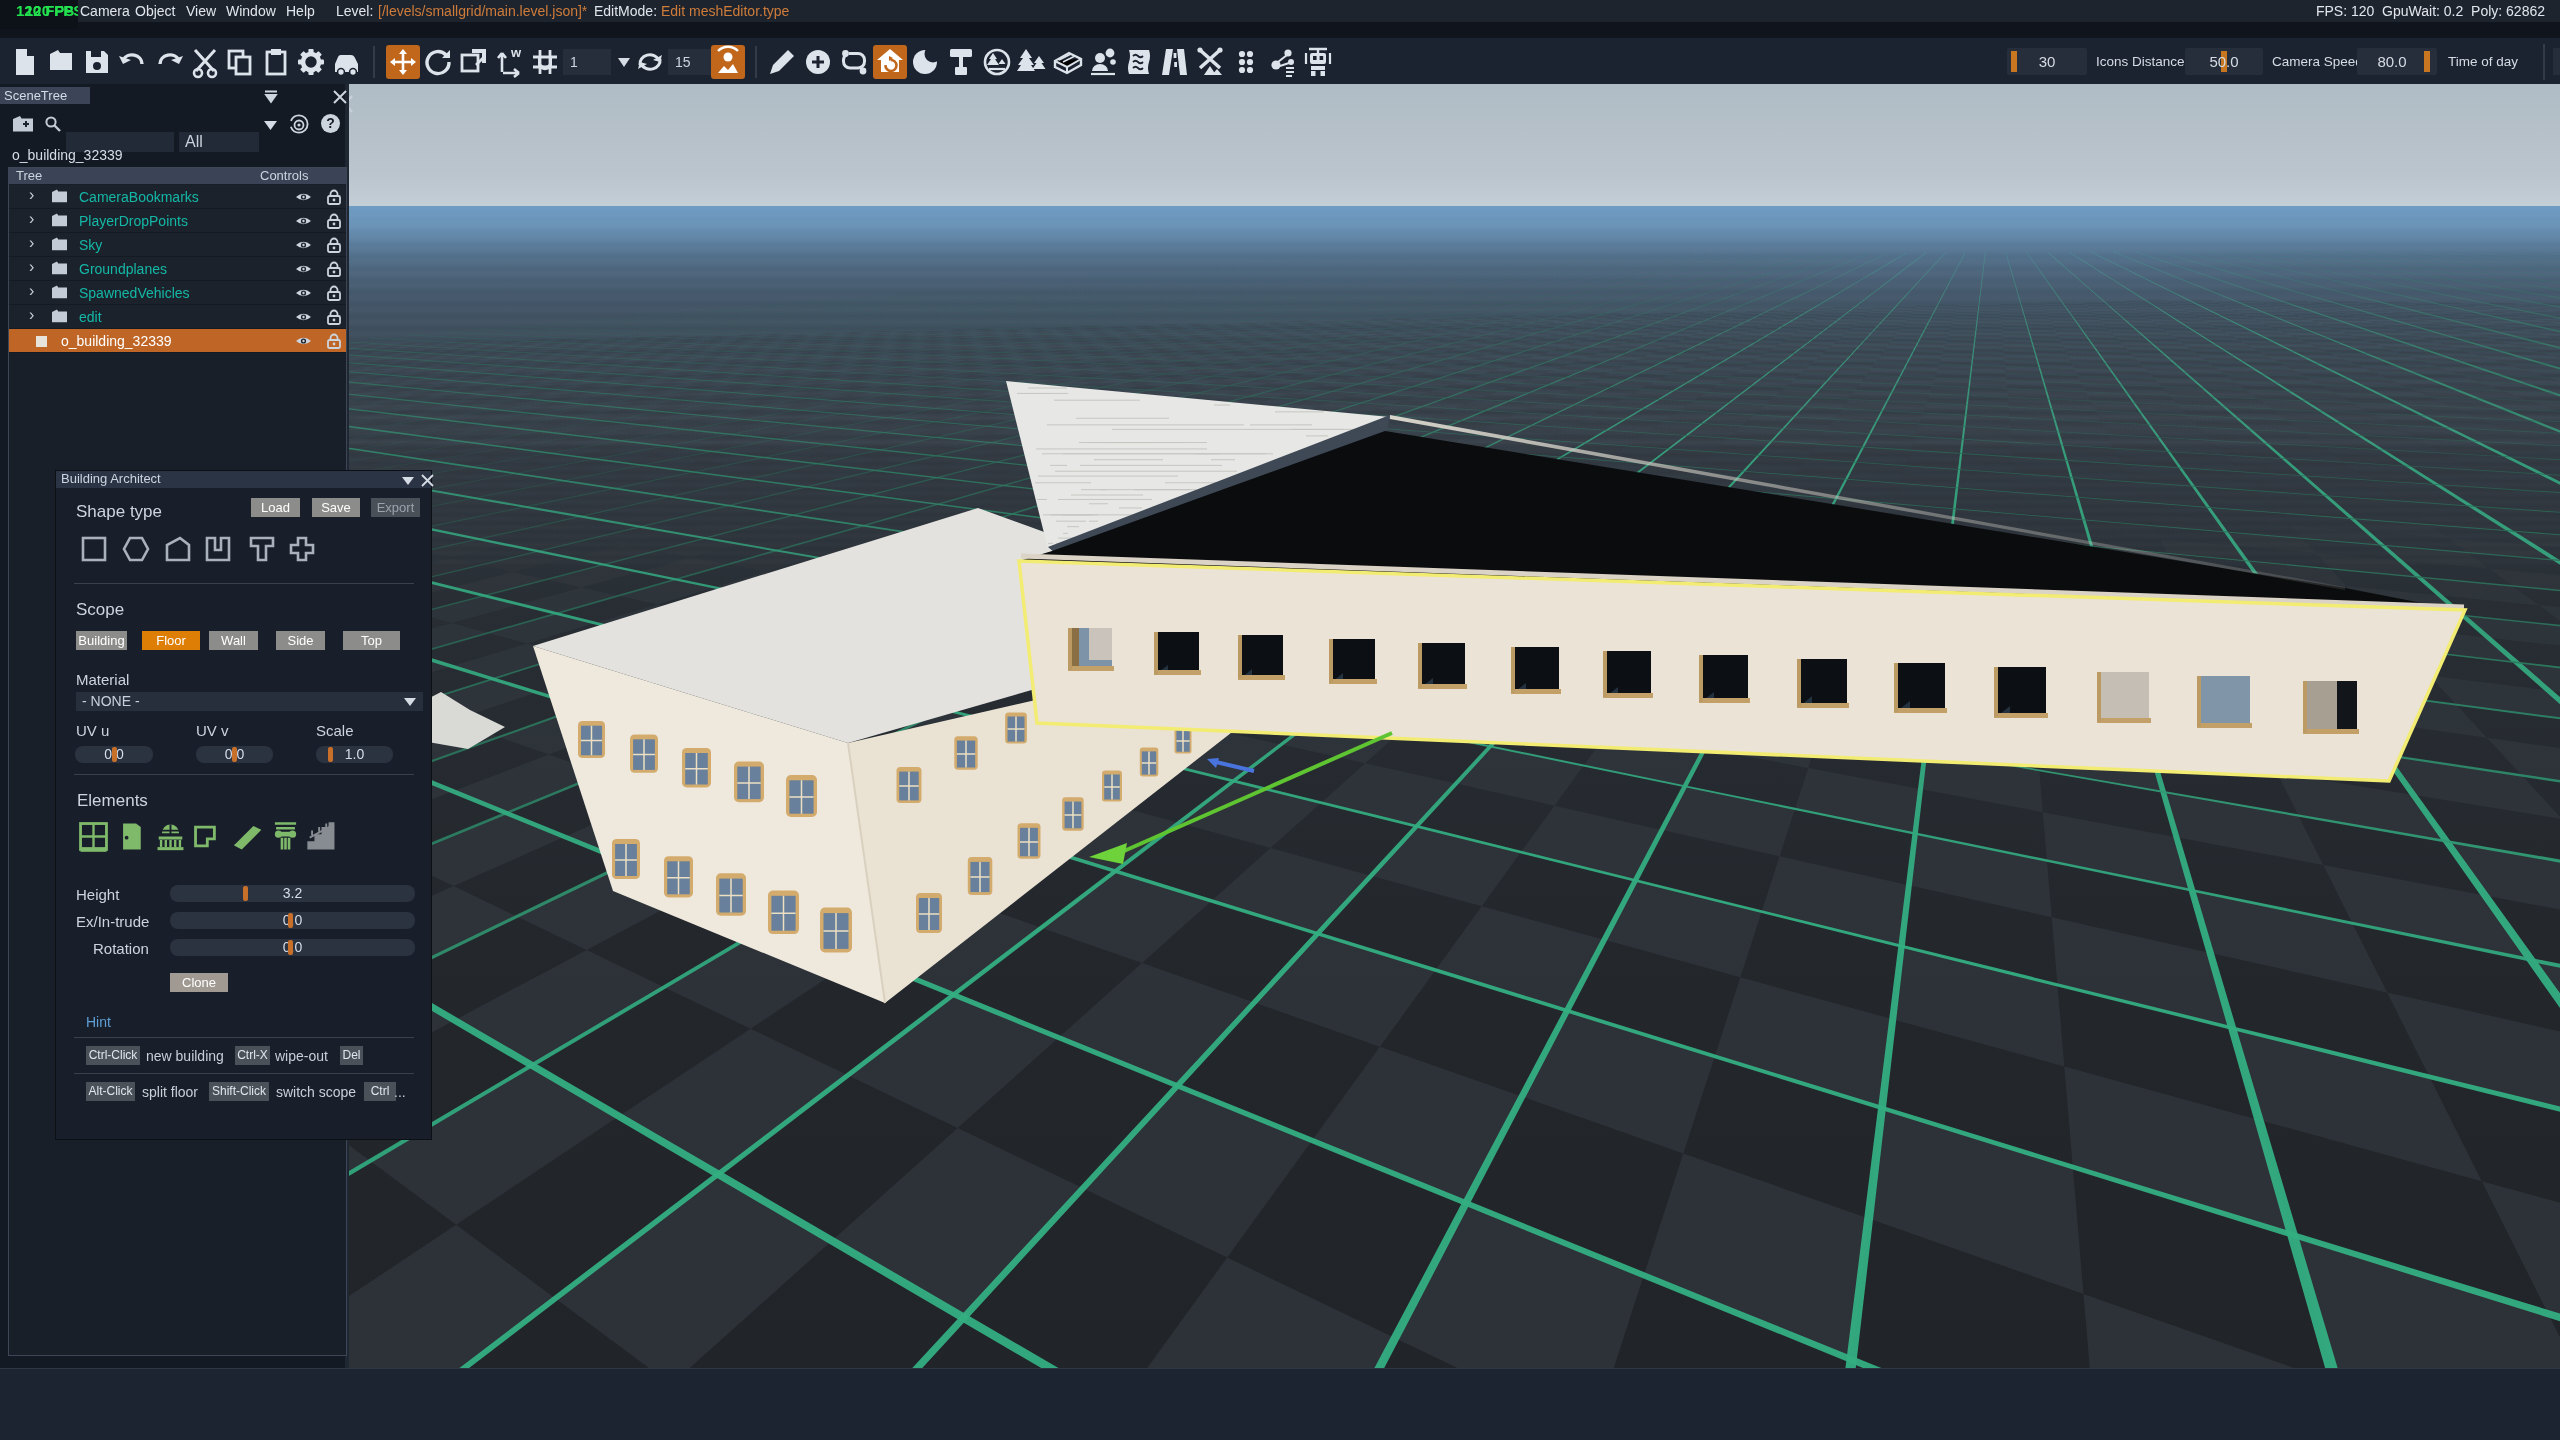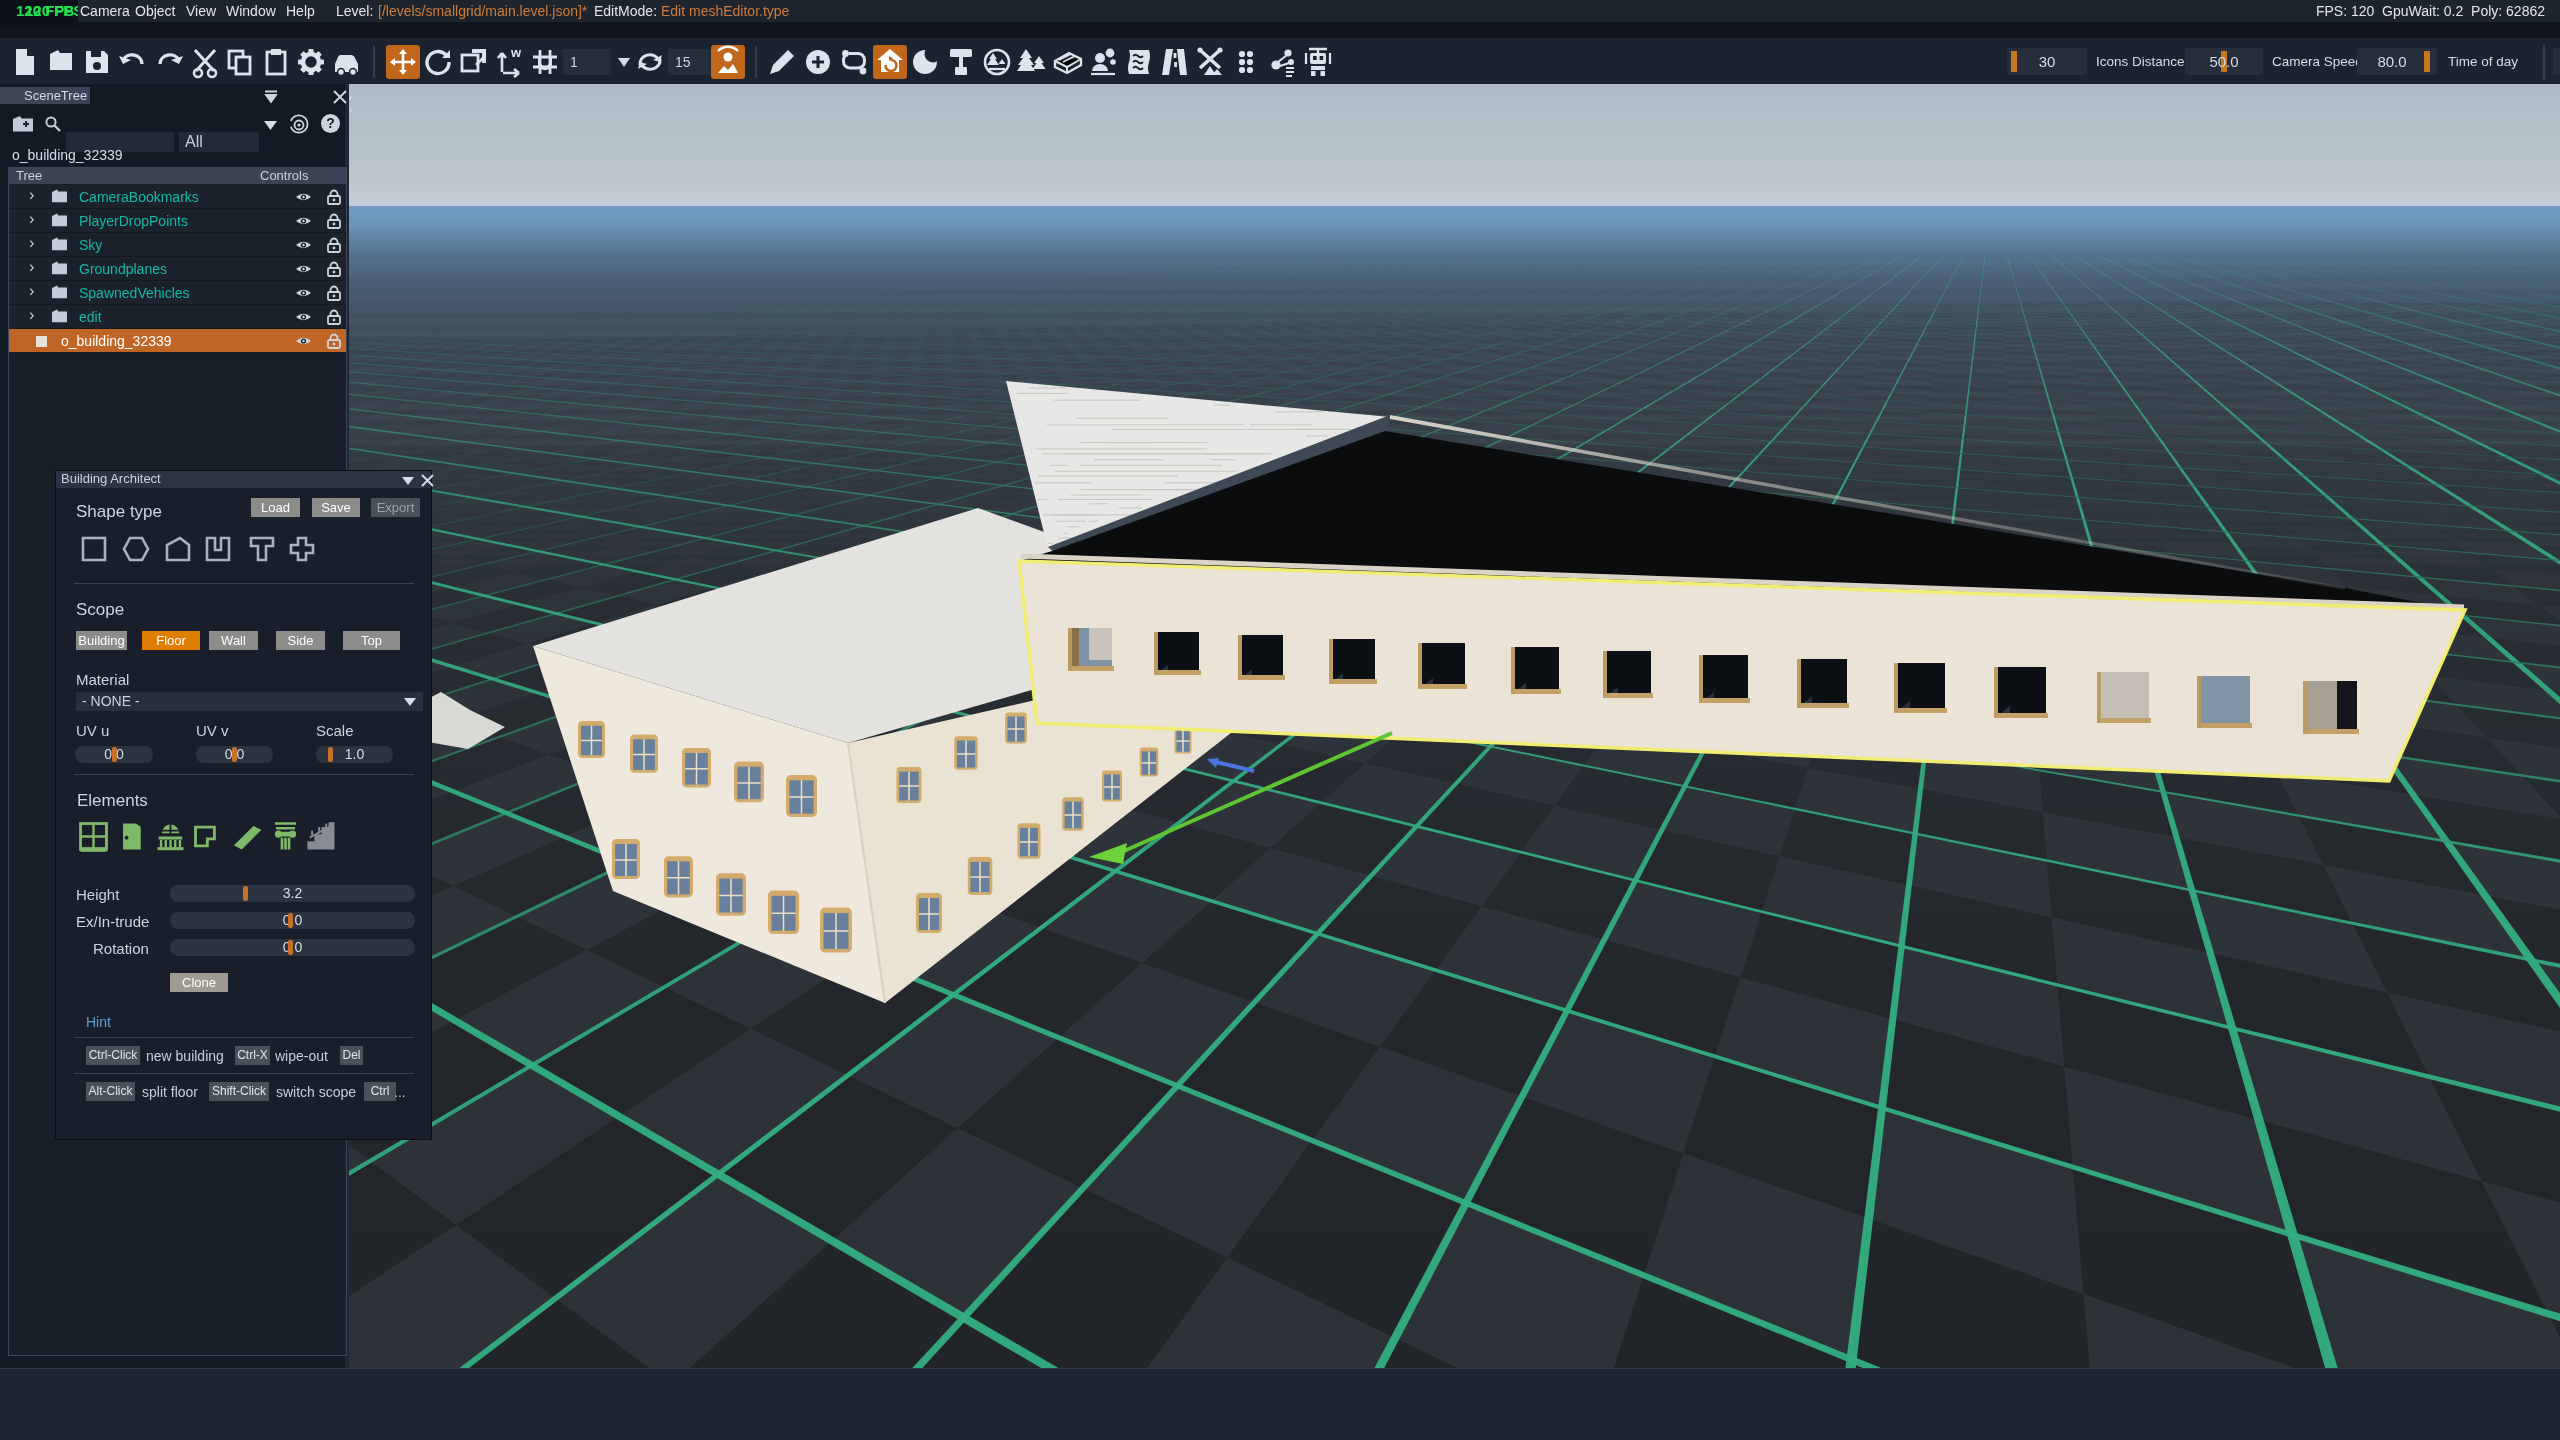--- a/index.html
+++ b/index.html
@@ -7,21 +7,21 @@
 #menubar .mi{position:absolute;top:2.5px;font-size:14px;color:#e2e6ec;white-space:nowrap}
 #menubar .orange{color:#cf7c3a}
 .fps{position:absolute;left:0;top:0;width:78px;height:29px;background:#0d1118;color:#23e14e;font-size:15px;font-weight:bold;overflow:hidden}
 .fps span{top:2px;white-space:nowrap}
 #tabstrip{position:absolute;left:0;top:22px;width:2560px;height:16px;background:#161c26}
 #maintab{position:absolute;left:0;top:0;width:84px;height:16px;background:#454f63;color:#d8dee8;font-size:13.5px;padding-left:6px;line-height:16px}
 #toolbar{position:absolute;left:0;top:38px;width:2560px;height:46px;background:#1b2330}
 #vp{position:absolute;left:0;top:0}
 #statusbar{position:absolute;left:0;top:1368px;width:2560px;height:72px;background:#1c2432;border-top:1px solid #2e3746}
 #scenetree{position:absolute;left:0;top:84px;width:349px;height:1284px;background:#141a24;border-right:4px solid #1f2733}
-.sttab{position:absolute;left:0;top:3px;width:90px;height:17px;background:#3b4557;color:#d3dbe6;font-size:13px;padding-left:24px;line-height:17px}
+.sttab{position:absolute;left:0;top:3px;width:90px;height:17px;background:#3b4557;color:#d3dbe6;font-size:13px;padding-left:4px;line-height:17px}
 .stinput{position:absolute;top:48px;height:20px;background:#222a37}
 #sttable{position:absolute;left:8px;top:83px;width:339px;height:1189px;border:1px solid #3e4758;background:#191f29}
 #sthead{position:absolute;left:0;top:0;width:337px;height:16px;background:#3a4456;color:#ccd4df;font-size:13px;line-height:16px}
 #strows{position:absolute;left:0;top:17px;width:337px}
 .strow{position:absolute;left:0;width:337px;height:24px;background:#1c222c;border-bottom:1px solid #141a22}
 .strow .arr{position:absolute;left:20px;top:1px;color:#c6cedb;font-size:16px}
 .strow .lbl{position:absolute;top:4px;font-size:14px;color:#14b8a6;white-space:nowrap}
 .strow .ic{position:absolute;top:4px}
 .strow.sel{background:#bf6526}
 .strow.sel .lbl{color:#fff}

